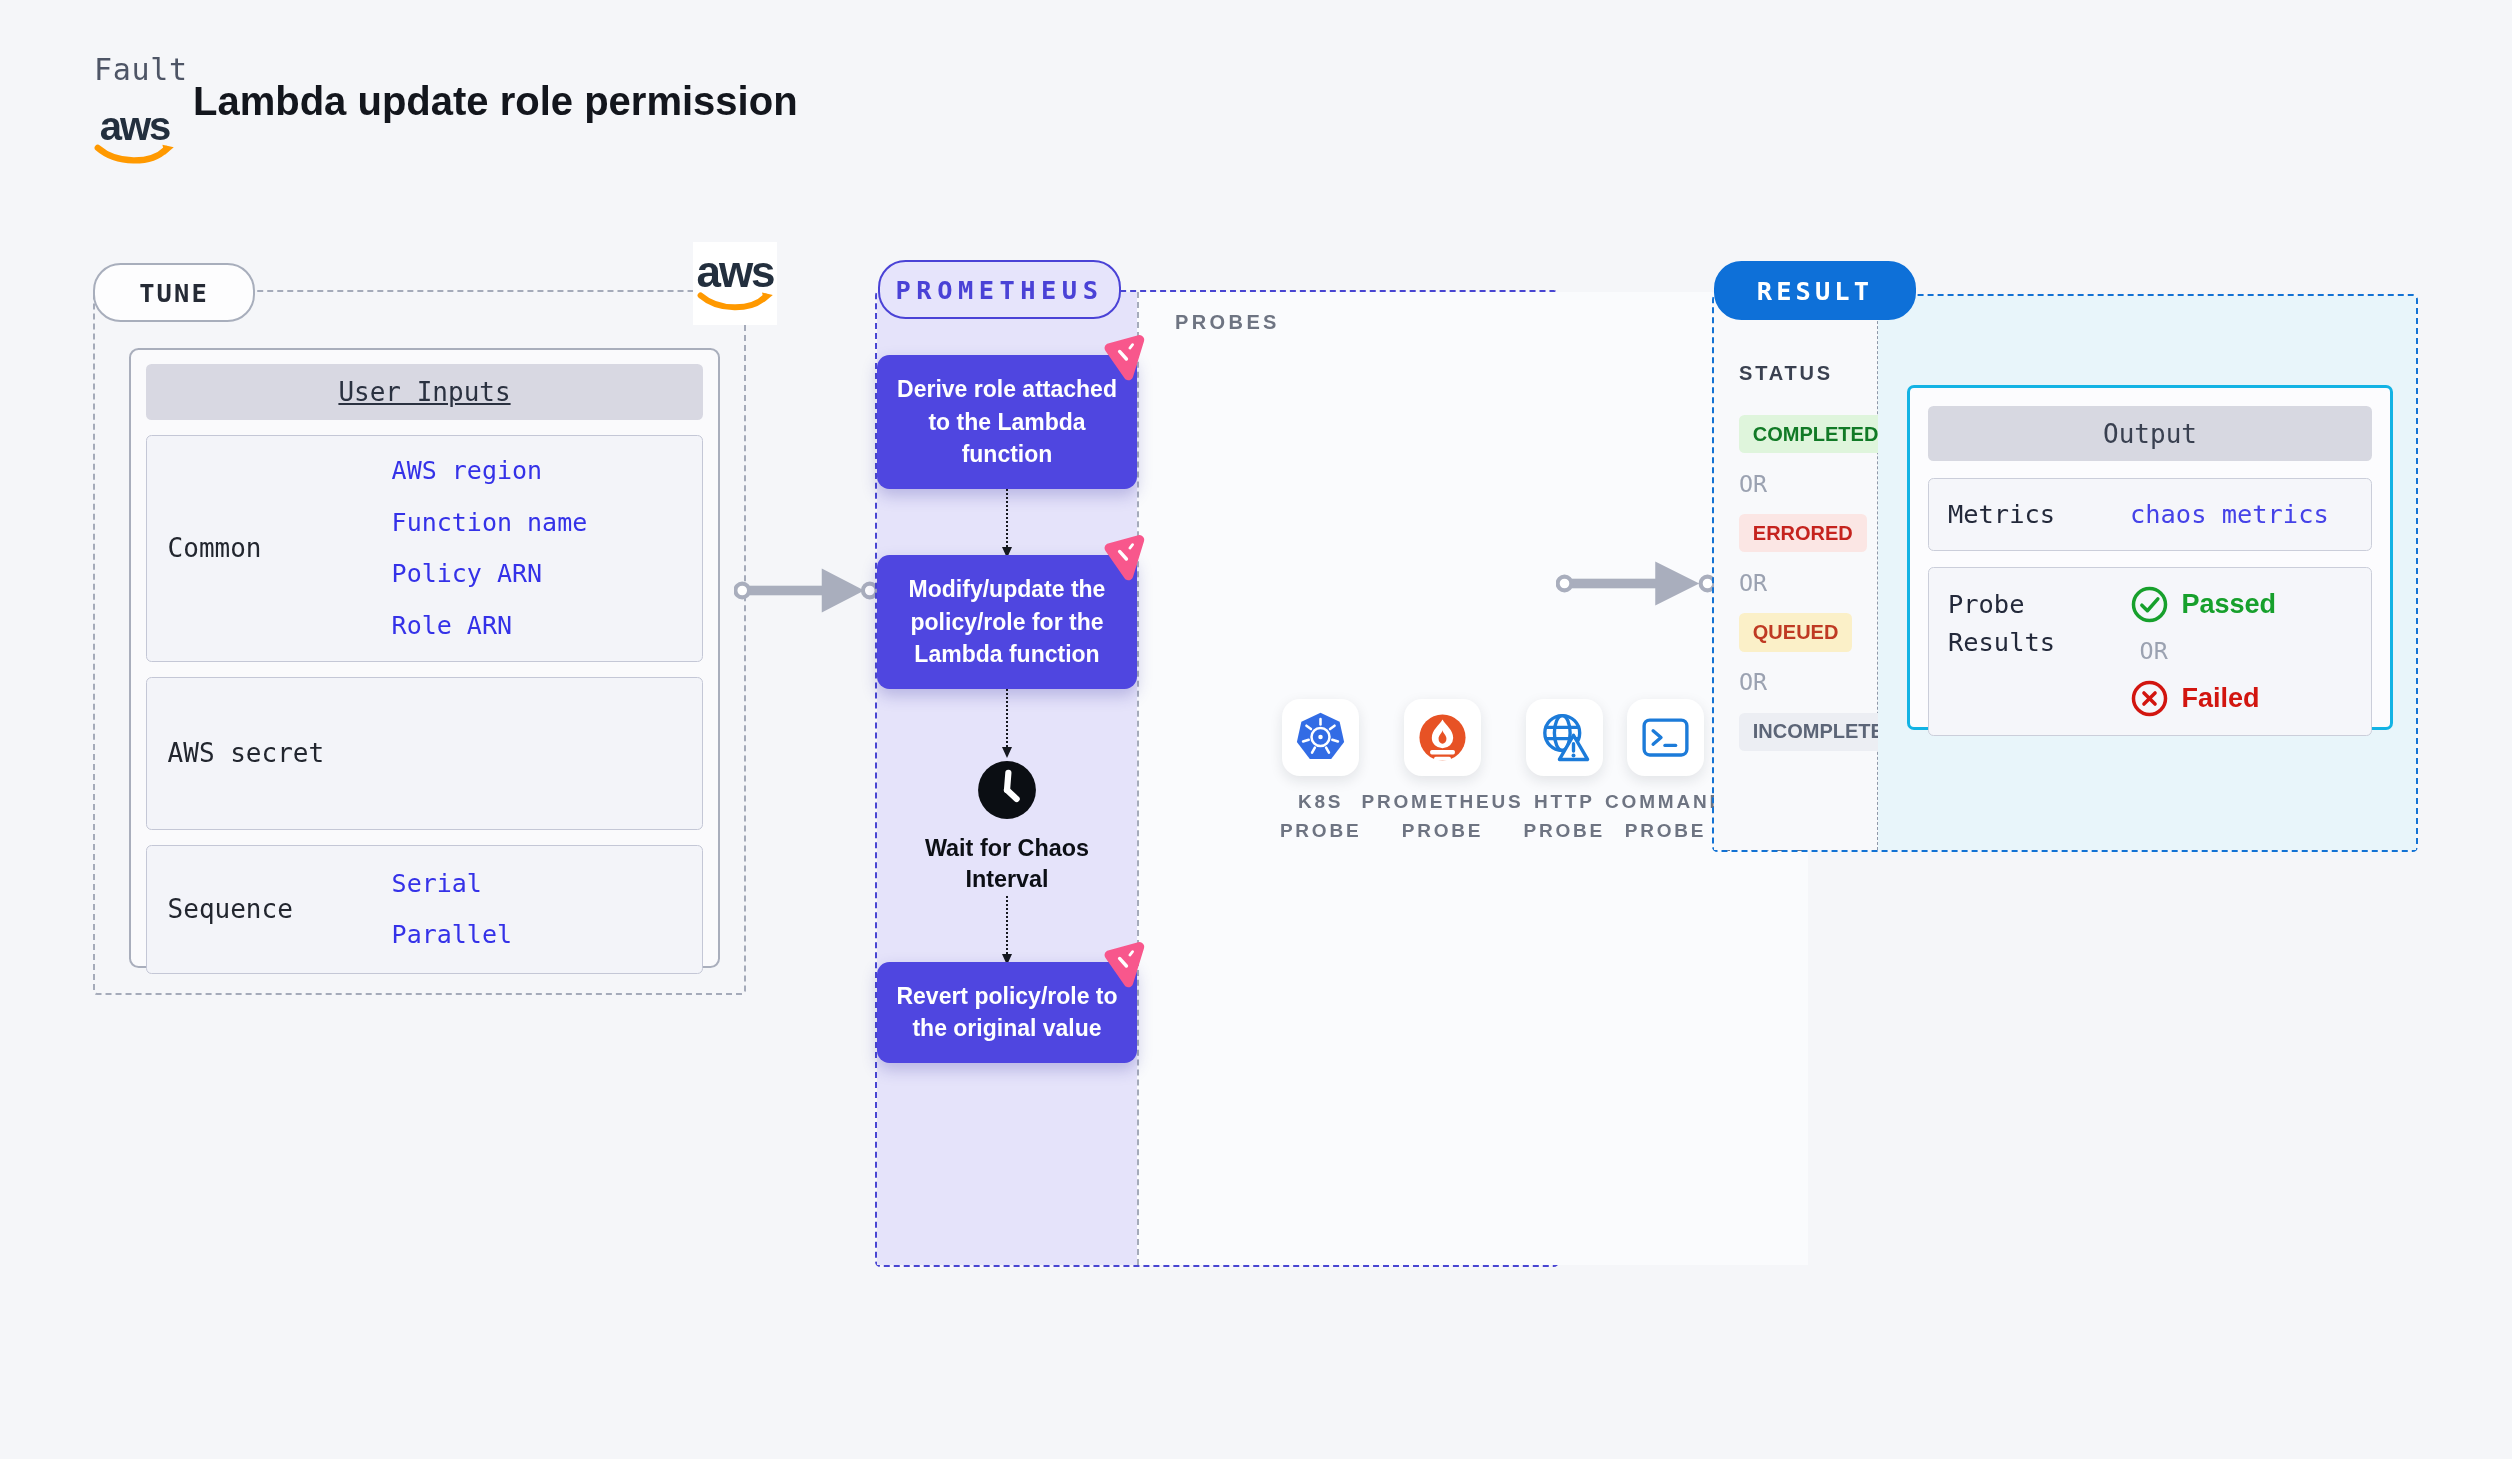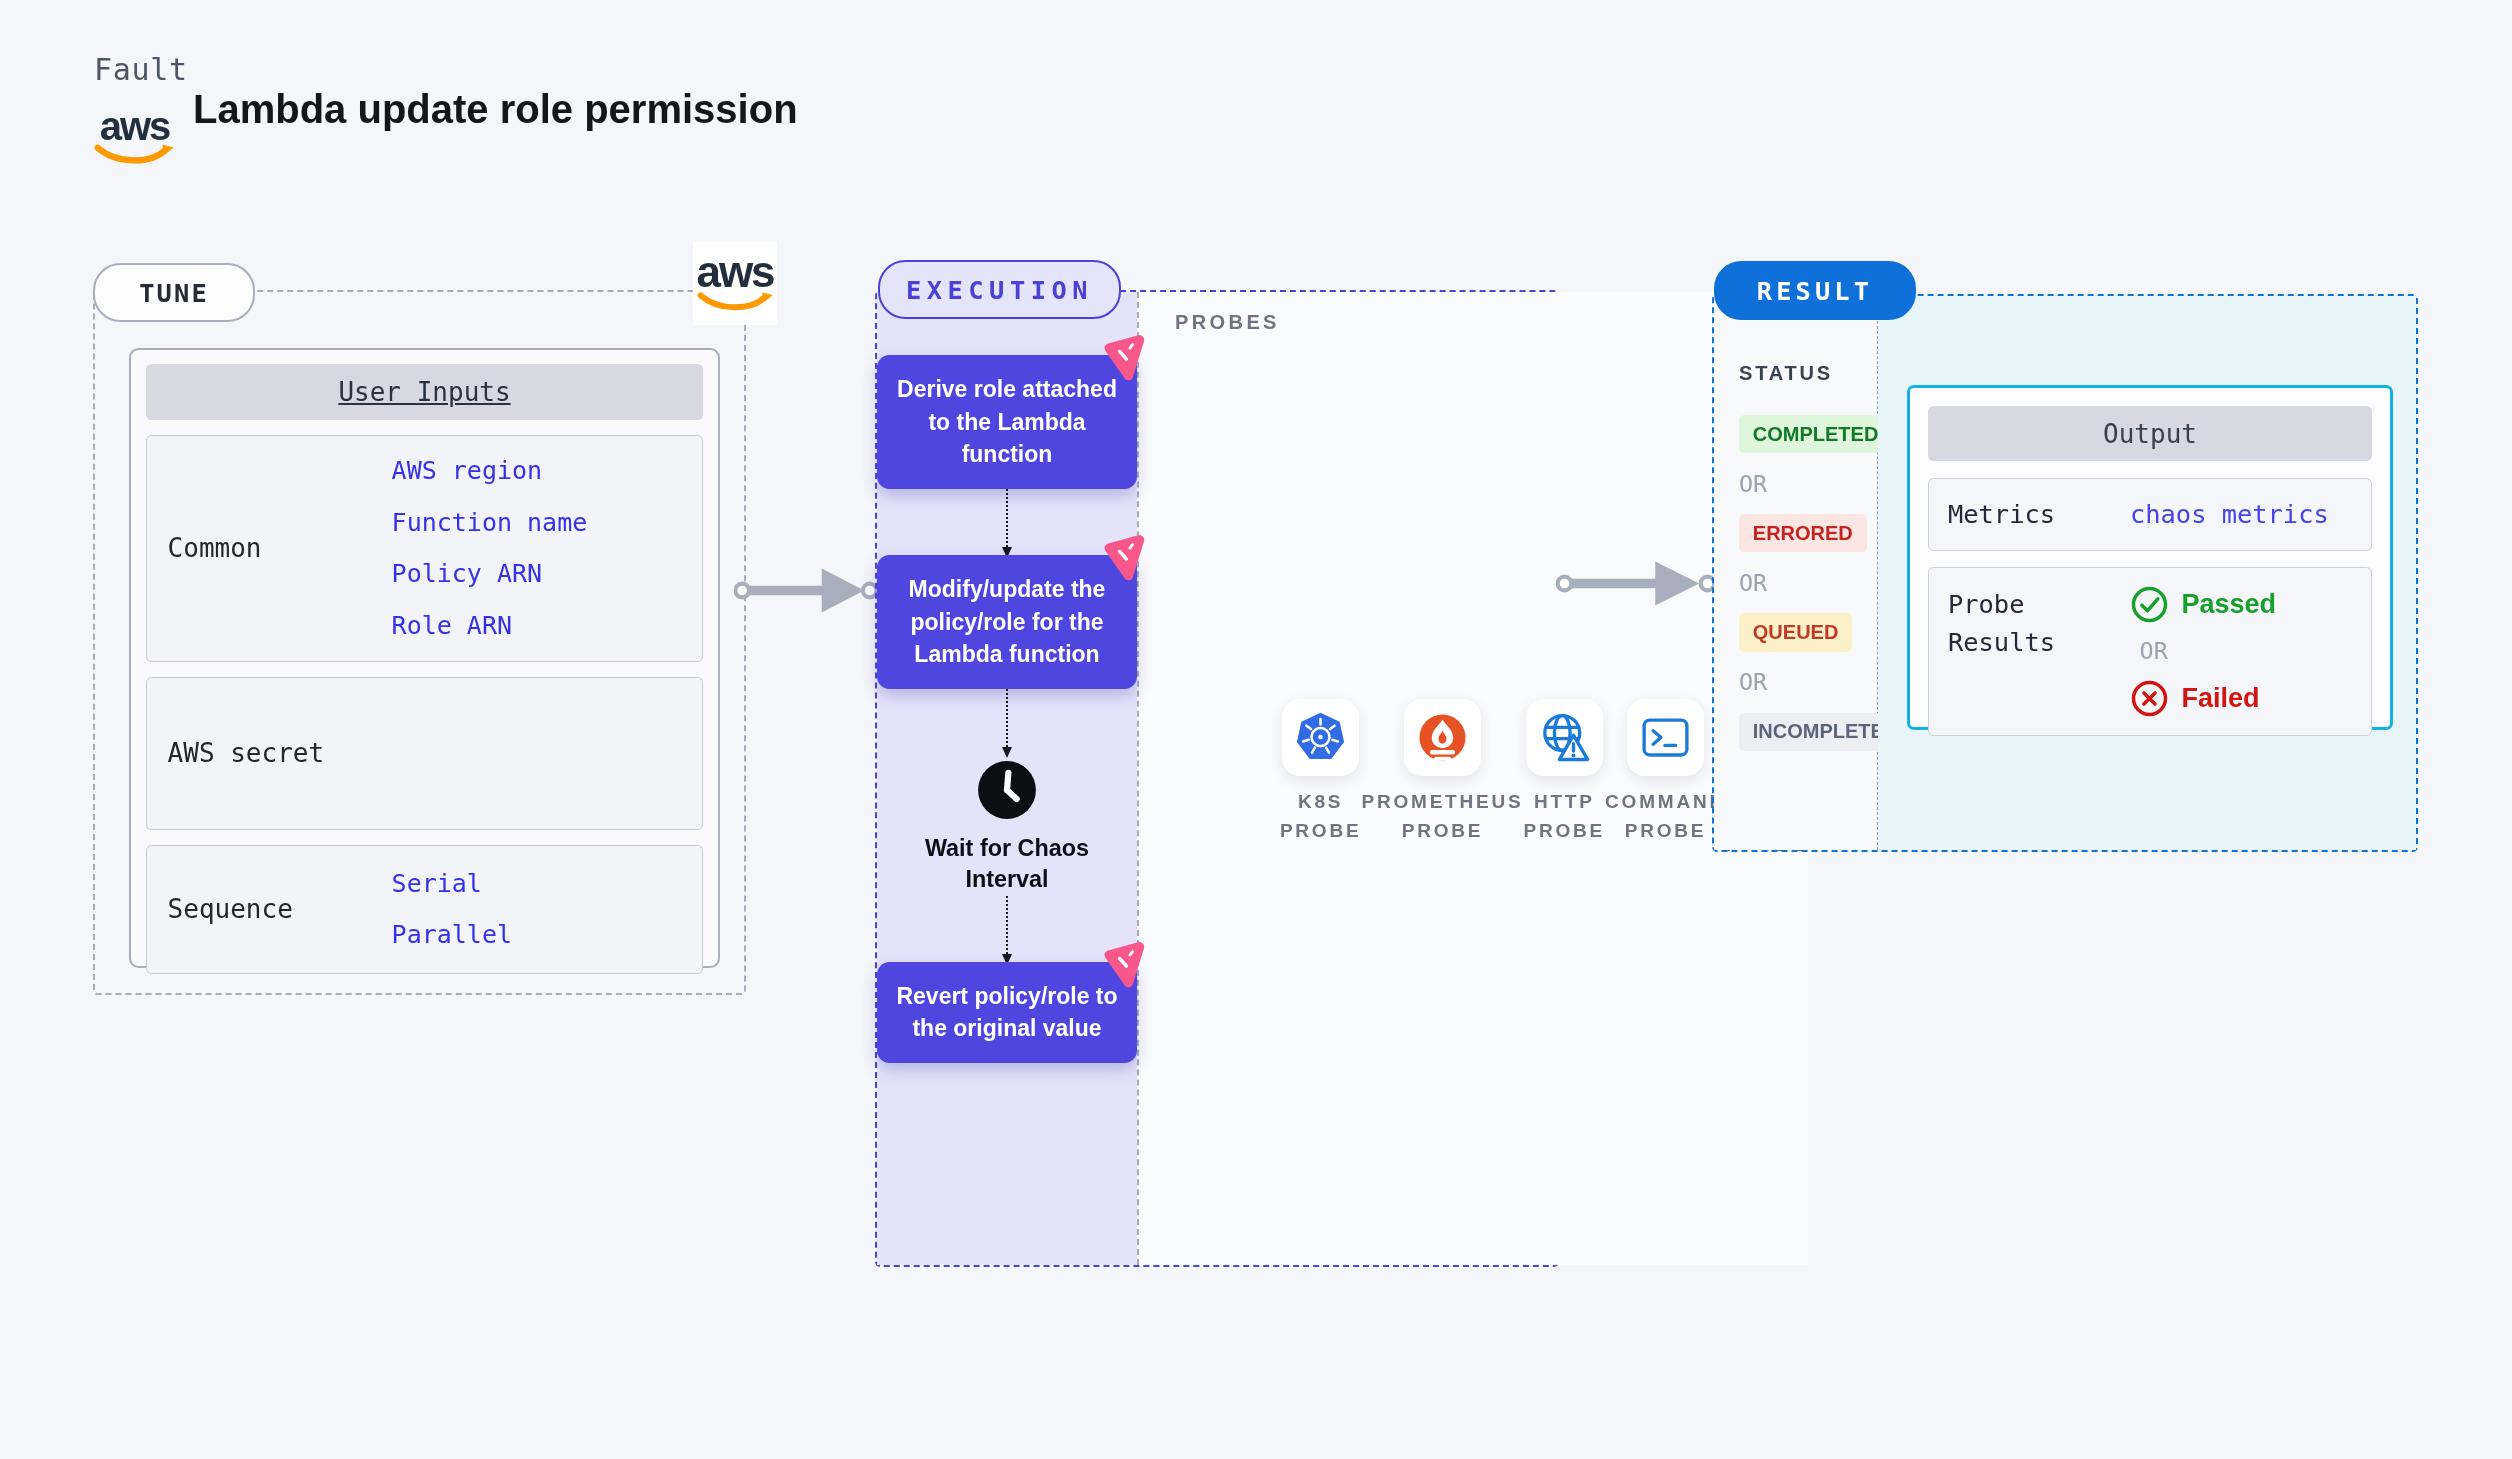--- a/index.html
+++ b/index.html
@@ -3,21 +3,21 @@
 <meta charset="utf-8">
 <style>
   html,body{margin:0;padding:0;background:#F5F6F9;}
   .page{position:relative;width:2512px;height:1459px;background:#F5F6F9;
         font-family:"Liberation Sans",sans-serif;overflow:hidden;}
   .mono{font-family:"DejaVu Sans Mono","Liberation Mono",monospace;}
 
   
   .kicker{position:absolute;left:94px;top:52px;font-family:"DejaVu Sans Mono",monospace;
           font-size:30px;font-weight:500;color:#4E5566;letter-spacing:0.7px;}
-  .page-title{position:absolute;left:193px;top:87px;font-size:40px;font-weight:800;color:#13161D;}
+  .page-title{position:absolute;left:193px;top:79px;font-size:40px;font-weight:800;color:#13161D;}
   .aws-logo{display:flex;flex-direction:column;align-items:center;line-height:.85;}
   .aws-text{font-weight:700;color:#232F3E;letter-spacing:-2.1px;font-size:40px;}
   .aws-logo-sm{position:absolute;left:94px;top:109px;}
   .aws-logo-corner{position:absolute;left:693px;top:242px;width:84px;height:83px;
                    background:#fff;justify-content:center;z-index:3;}
   .aws-logo-corner .aws-text{font-size:44px;}
 
   
   .pill{position:absolute;height:55px;border-radius:27.5px;display:flex;align-items:center;
         justify-content:center;font-family:"DejaVu Sans Mono",monospace;font-weight:700;
@@ -168,21 +168,21 @@
     </div>
   </section>
 
   <svg class="flow-arrow arrow-1" width="144" height="55" viewBox="0 0 210 80">
     <rect x="14" y="33" width="116" height="14" fill="#A9AEBD"></rect>
     <polygon points="128,8 128,72 190,40" fill="#A9AEBD"></polygon>
     <circle cx="12" cy="40" r="10" fill="#FFFFFF" stroke="#A9AEBD" stroke-width="6"></circle>
     <circle cx="198" cy="40" r="10" fill="#FFFFFF" stroke="#A9AEBD" stroke-width="6"></circle>
   </svg>
 
-  <div class="pill pill-exec">EXECUTION</div>
+  <div class="pill pill-exec">PROMETHEUS</div>
   <section class="exec-box">
     <div class="exec-left">
 
       <div class="exec-node">
         <span>Derive role attached to the Lambda function</span>
         <svg class="fault-icon" width="52" height="52" viewBox="0 0 76 76">
           <path d="M18,22 L62,10 L46,62 Z" fill="#F8578C" stroke="#F8578C" stroke-width="14" stroke-linejoin="round"></path>
           <path d="M33,27 l10,11" stroke="#FFFFFF" stroke-width="5" stroke-linecap="round"></path>
           <path d="M48,22 l4,-5" stroke="#FFFFFF" stroke-width="4" stroke-linecap="round"></path>
         </svg>

